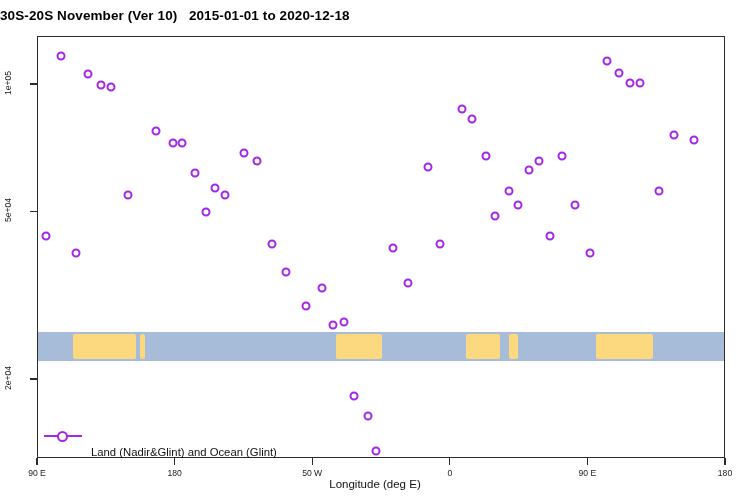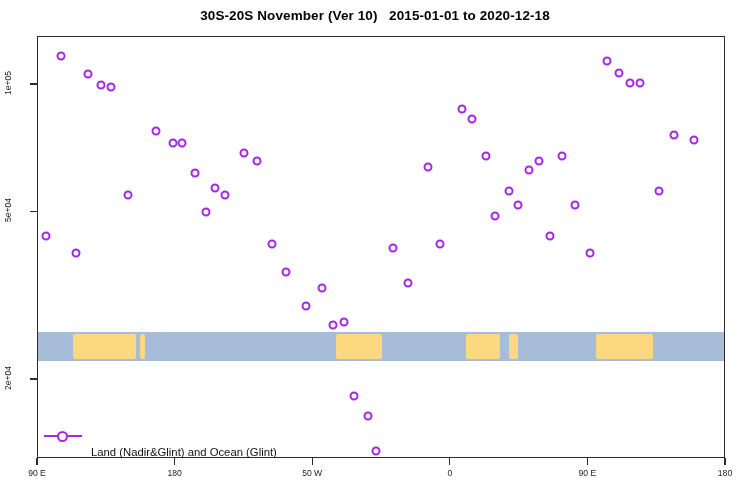--- a/index.html
+++ b/index.html
@@ -5,21 +5,21 @@
   html,body{margin:0;padding:0;}
   body{
     width:750px;height:500px;background:#ffffff;overflow:hidden;
     font-family:"Liberation Sans", sans-serif;
     -webkit-font-smoothing:antialiased;
   }
   #root{position:relative;width:750px;height:500px;}
 
   
   .title{
-    position:absolute;left:0;top:8px;width:750px;text-align:center;
+    position:absolute;left:0;top:8px;width:750px;
     font-size:13.5px;font-weight:bold;color:#000;letter-spacing:.1px;
     white-space:pre;
   }
 
   
   .frame{
     position:absolute;left:37px;top:36px;width:688px;height:422px;
     border:1.3px solid #2b2b2b;background:#fff;box-sizing:border-box;
   }
   .plotarea{position:absolute;left:0;top:0;width:100%;height:100%;overflow:hidden;}
@@ -76,20 +76,21 @@
   .legtext{font-size:11.3px;color:#111;padding-left:9px;white-space:nowrap;margin-top:31px;}
 </style>
 </head>
 <body>
 
 <div id="root">
 
   <div class="title">30S-20S November (Ver 10)   2015-01-01 to 2020-12-18</div>
 
   <div class="ylabel">N Total</div>
+  <div class="xlabel">Longitude (deg E)</div>
 
   <div id="axes">
       <div class="ytick" style="top: 83.4841px;"></div>
       <div class="yticklab" style="top: 78.0841px;">1e+05</div>
       <div class="ytick" style="top: 210.519px;"></div>
       <div class="yticklab" style="top: 205.119px;">5e+04</div>
       <div class="ytick" style="top: 378.449px;"></div>
       <div class="yticklab" style="top: 373.049px;">2e+04</div>
       <div class="xtick" style="left: 36.4px;"></div>
       <div class="xticklab" style="left: 37px;">90 E</div>

